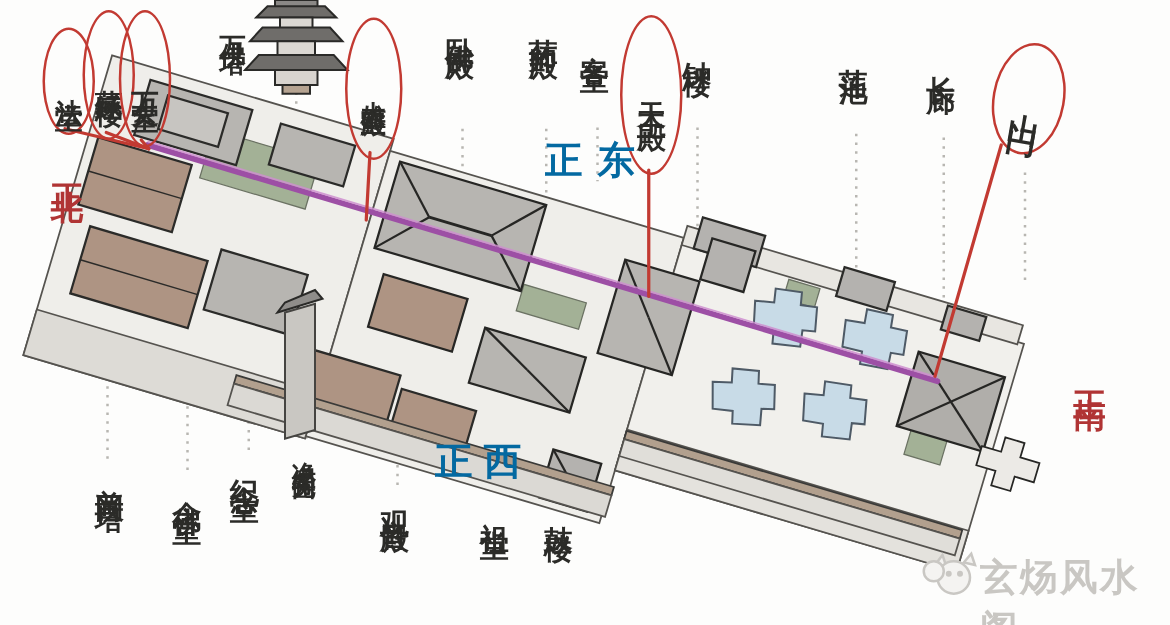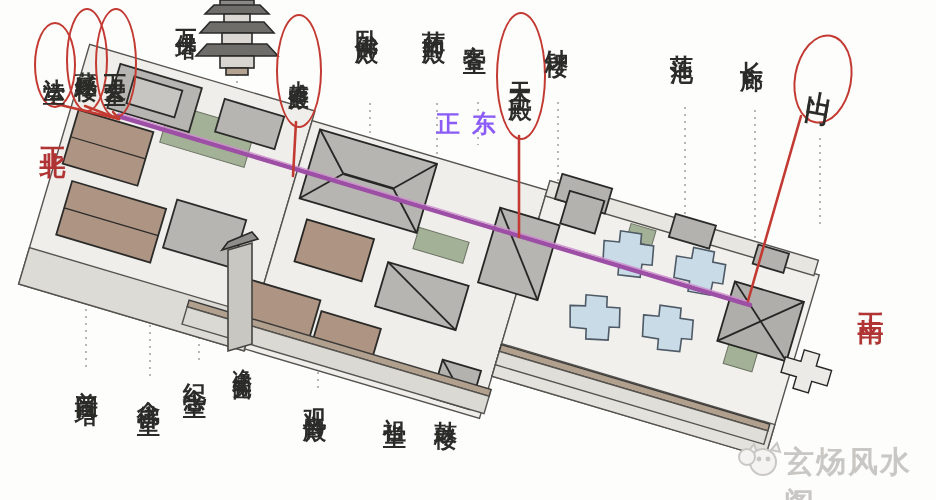--- a/index.html
+++ b/index.html
@@ -5,21 +5,21 @@
   html,body{margin:0;padding:0;background:#ffffff;}
   #canvas{position:relative;width:936px;height:500px;background:#fdfdfc;overflow:hidden;
           font-family:"DejaVu Serif","Liberation Serif",serif;}
   svg{position:absolute;left:0;top:0;}
   .vlabel{position:absolute;writing-mode:vertical-rl;text-orientation:upright;
           color:#2b2b28;font-weight:bold;font-size:23px;letter-spacing:6px;line-height:1;
           white-space:nowrap;}
   .circled{border:2.5px solid #c23a32;border-radius:50%;display:flex;align-items:center;
            justify-content:center;letter-spacing:4px;}
   .dir{color:#b03434;font-weight:bold;}
-  .hdir{position:absolute;color:#8b5cf6;font-weight:bold;font-size:24px;letter-spacing:12px;white-space:nowrap;}
+  .hdir{position:absolute;color:#0369a1;font-weight:bold;font-size:30px;letter-spacing:12px;white-space:nowrap;}
   .small5{font-size:19px;letter-spacing:3px;}
   .watermark{position:absolute;left:740px;top:442px;display:flex;align-items:center;gap:6px;
              color:#c9c7c3;font-size:30px;font-weight:bold;letter-spacing:2px;}
 </style>
 </head>
 <body>
 
 <div id="canvas">
 
   <svg width="936" height="500" viewBox="0 0 936 500">
@@ -185,19 +185,20 @@
   <div class="vlabel" style="left:76px;top:372px;">普同塔</div>
   <div class="vlabel" style="left:138px;top:382px;">念佛堂</div>
   <div class="vlabel" style="left:184px;top:364px;">纪念堂</div>
   <div class="vlabel small5" style="left:233px;top:354px;">净土经觉园</div>
   <div class="vlabel" style="left:304px;top:390px;">观音殿</div>
   <div class="vlabel" style="left:384px;top:400px;">祖堂</div>
   <div class="vlabel" style="left:435px;top:402px;">鼓楼</div>
 
   <div class="vlabel dir" style="left:40px;top:126px;font-size:26px;">正北</div>
   <div class="hdir" style="left:436px;top:108px;">正东</div>
+  <div class="hdir" style="left:348px;top:349px;letter-spacing:9px;">正西</div>
   <div class="vlabel dir" style="left:858px;top:292px;font-size:26px;">正南</div>
 
   <div class="watermark">
     <span style="margin-left:44px;">玄炀风水阁</span>
   </div>
 
 </div>
 
 </body></html>

